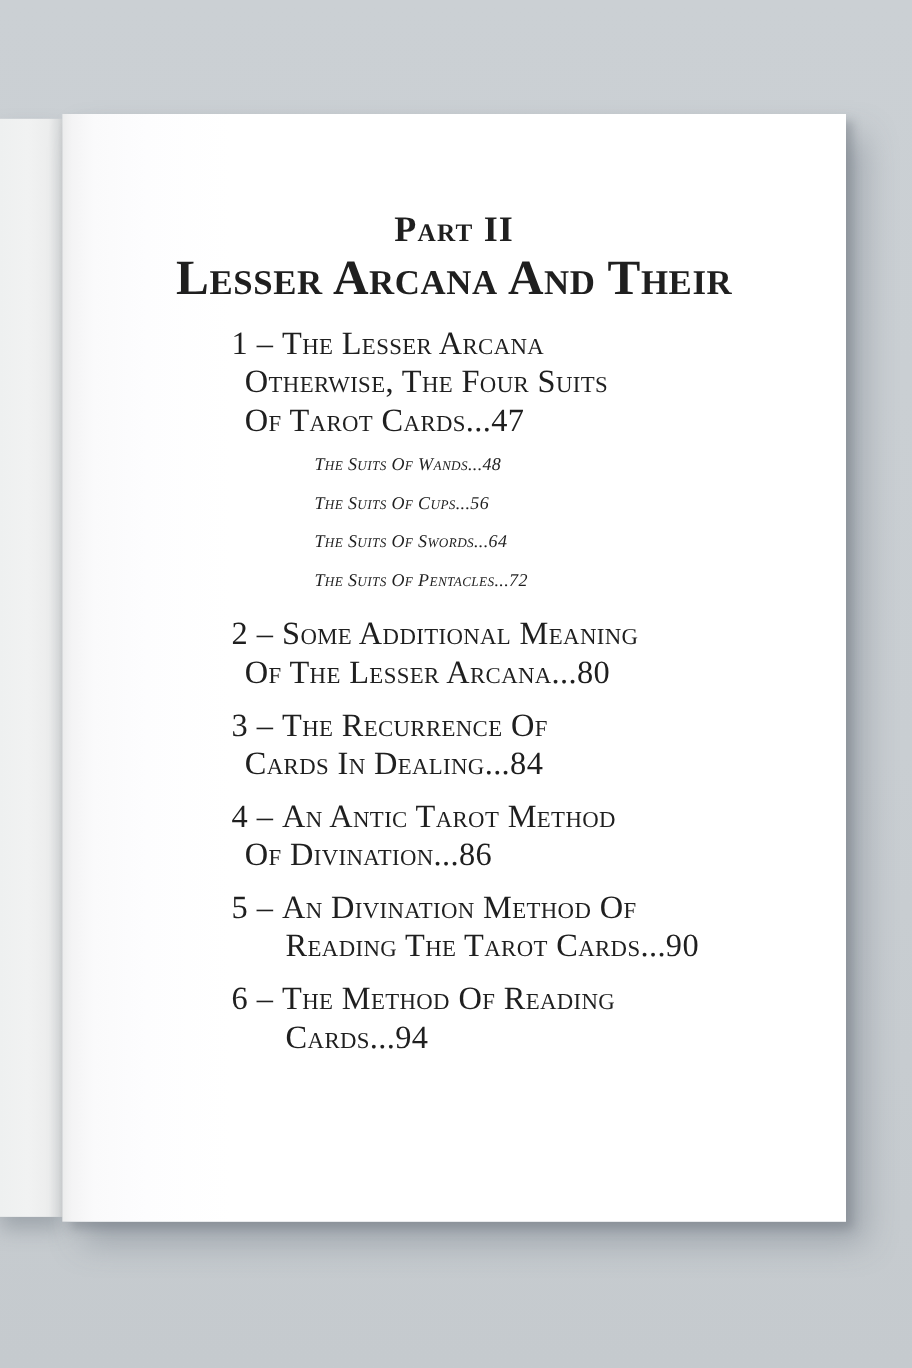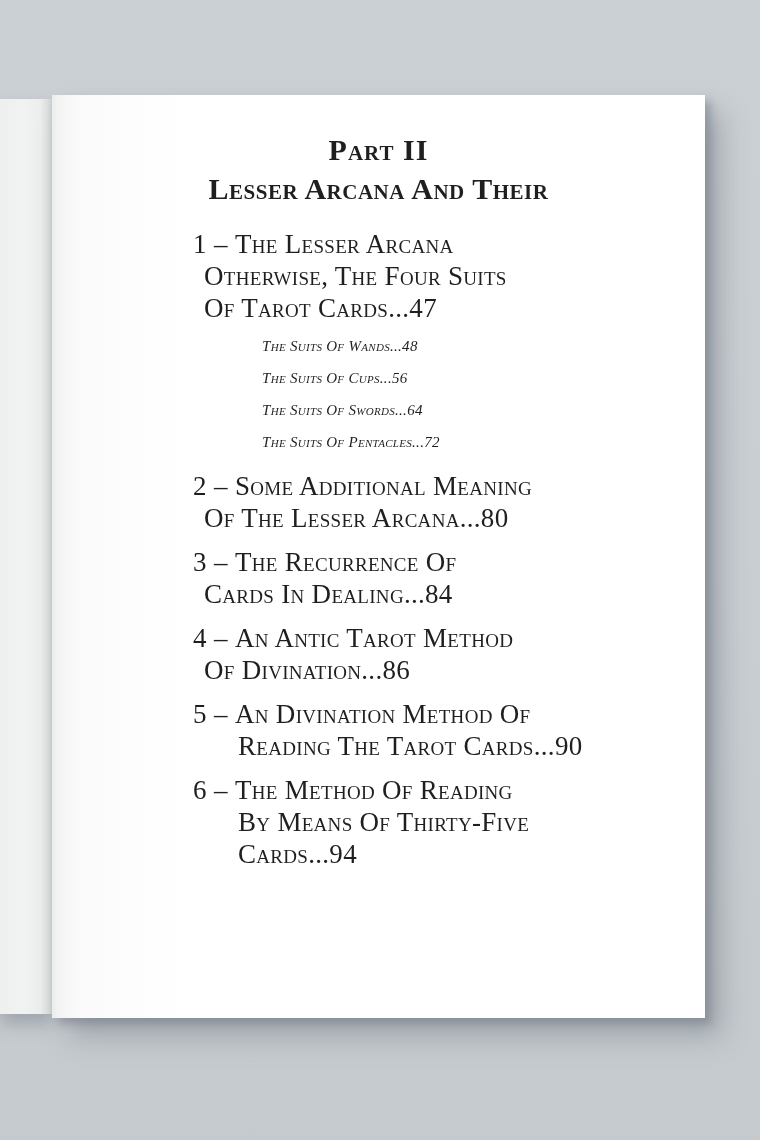--- a/index.html
+++ b/index.html
@@ -34,35 +34,35 @@
     top: 95px;
     width: 653px;
     height: 923px;
     background: linear-gradient(90deg,
       #ebecec 0px, #f4f4f5 8px, #fafafb 26px,
       #fdfdfe 70px, #ffffff 140px, #ffffff 100%);
     box-shadow:
       6px 6px 8px rgba(110,118,127,0.45),
       16px 18px 26px rgba(110,120,130,0.45);
     box-sizing: border-box;
-    padding-top: 35px;
+    padding-top: 77px;
     color: #1f1f1f;
   }
 
   
   .toc-header { text-align: center; font-variant: small-caps; }
   .part-title {
     margin: 0;
     font-size: 30px;
     line-height: 40px;
     font-weight: 700;
     letter-spacing: 1px;
   }
   .subtitle-line {
-    font-size: 30px;
+    font-size: 41px;
     line-height: 38px;
     font-weight: 700;
     letter-spacing: 0.5px;
   }
 
   
   .toc {
     list-style: none;
     margin: 20px 0 0 0;
     padding: 0 0 0 141px;
@@ -122,18 +122,17 @@
         <li class="toc-item indent-narrow">
           <div class="line first"><span class="prefix"><span class="num">4</span> <span class="dash">–</span></span><span class="line-text">An Antic Tarot Method</span></div>
           <div class="line"><span class="line-text">Of Divination...86</span></div>
         </li>
         <li class="toc-item indent-wide">
           <div class="line first"><span class="prefix"><span class="num">5</span> <span class="dash">–</span></span><span class="line-text">An Divination Method Of</span></div>
           <div class="line"><span class="line-text">Reading The Tarot Cards...90</span></div>
         </li>
         <li class="toc-item indent-wide">
           <div class="line first"><span class="prefix"><span class="num">6</span> <span class="dash">–</span></span><span class="line-text">The Method Of Reading</span></div>
-          <div class="line"><span class="line-text">By Means Of Thirty-Five</span></div>
           <div class="line"><span class="line-text">Cards...94</span></div>
         </li>
       </ul>
   </div>
 </div>
 
 </body></html>

